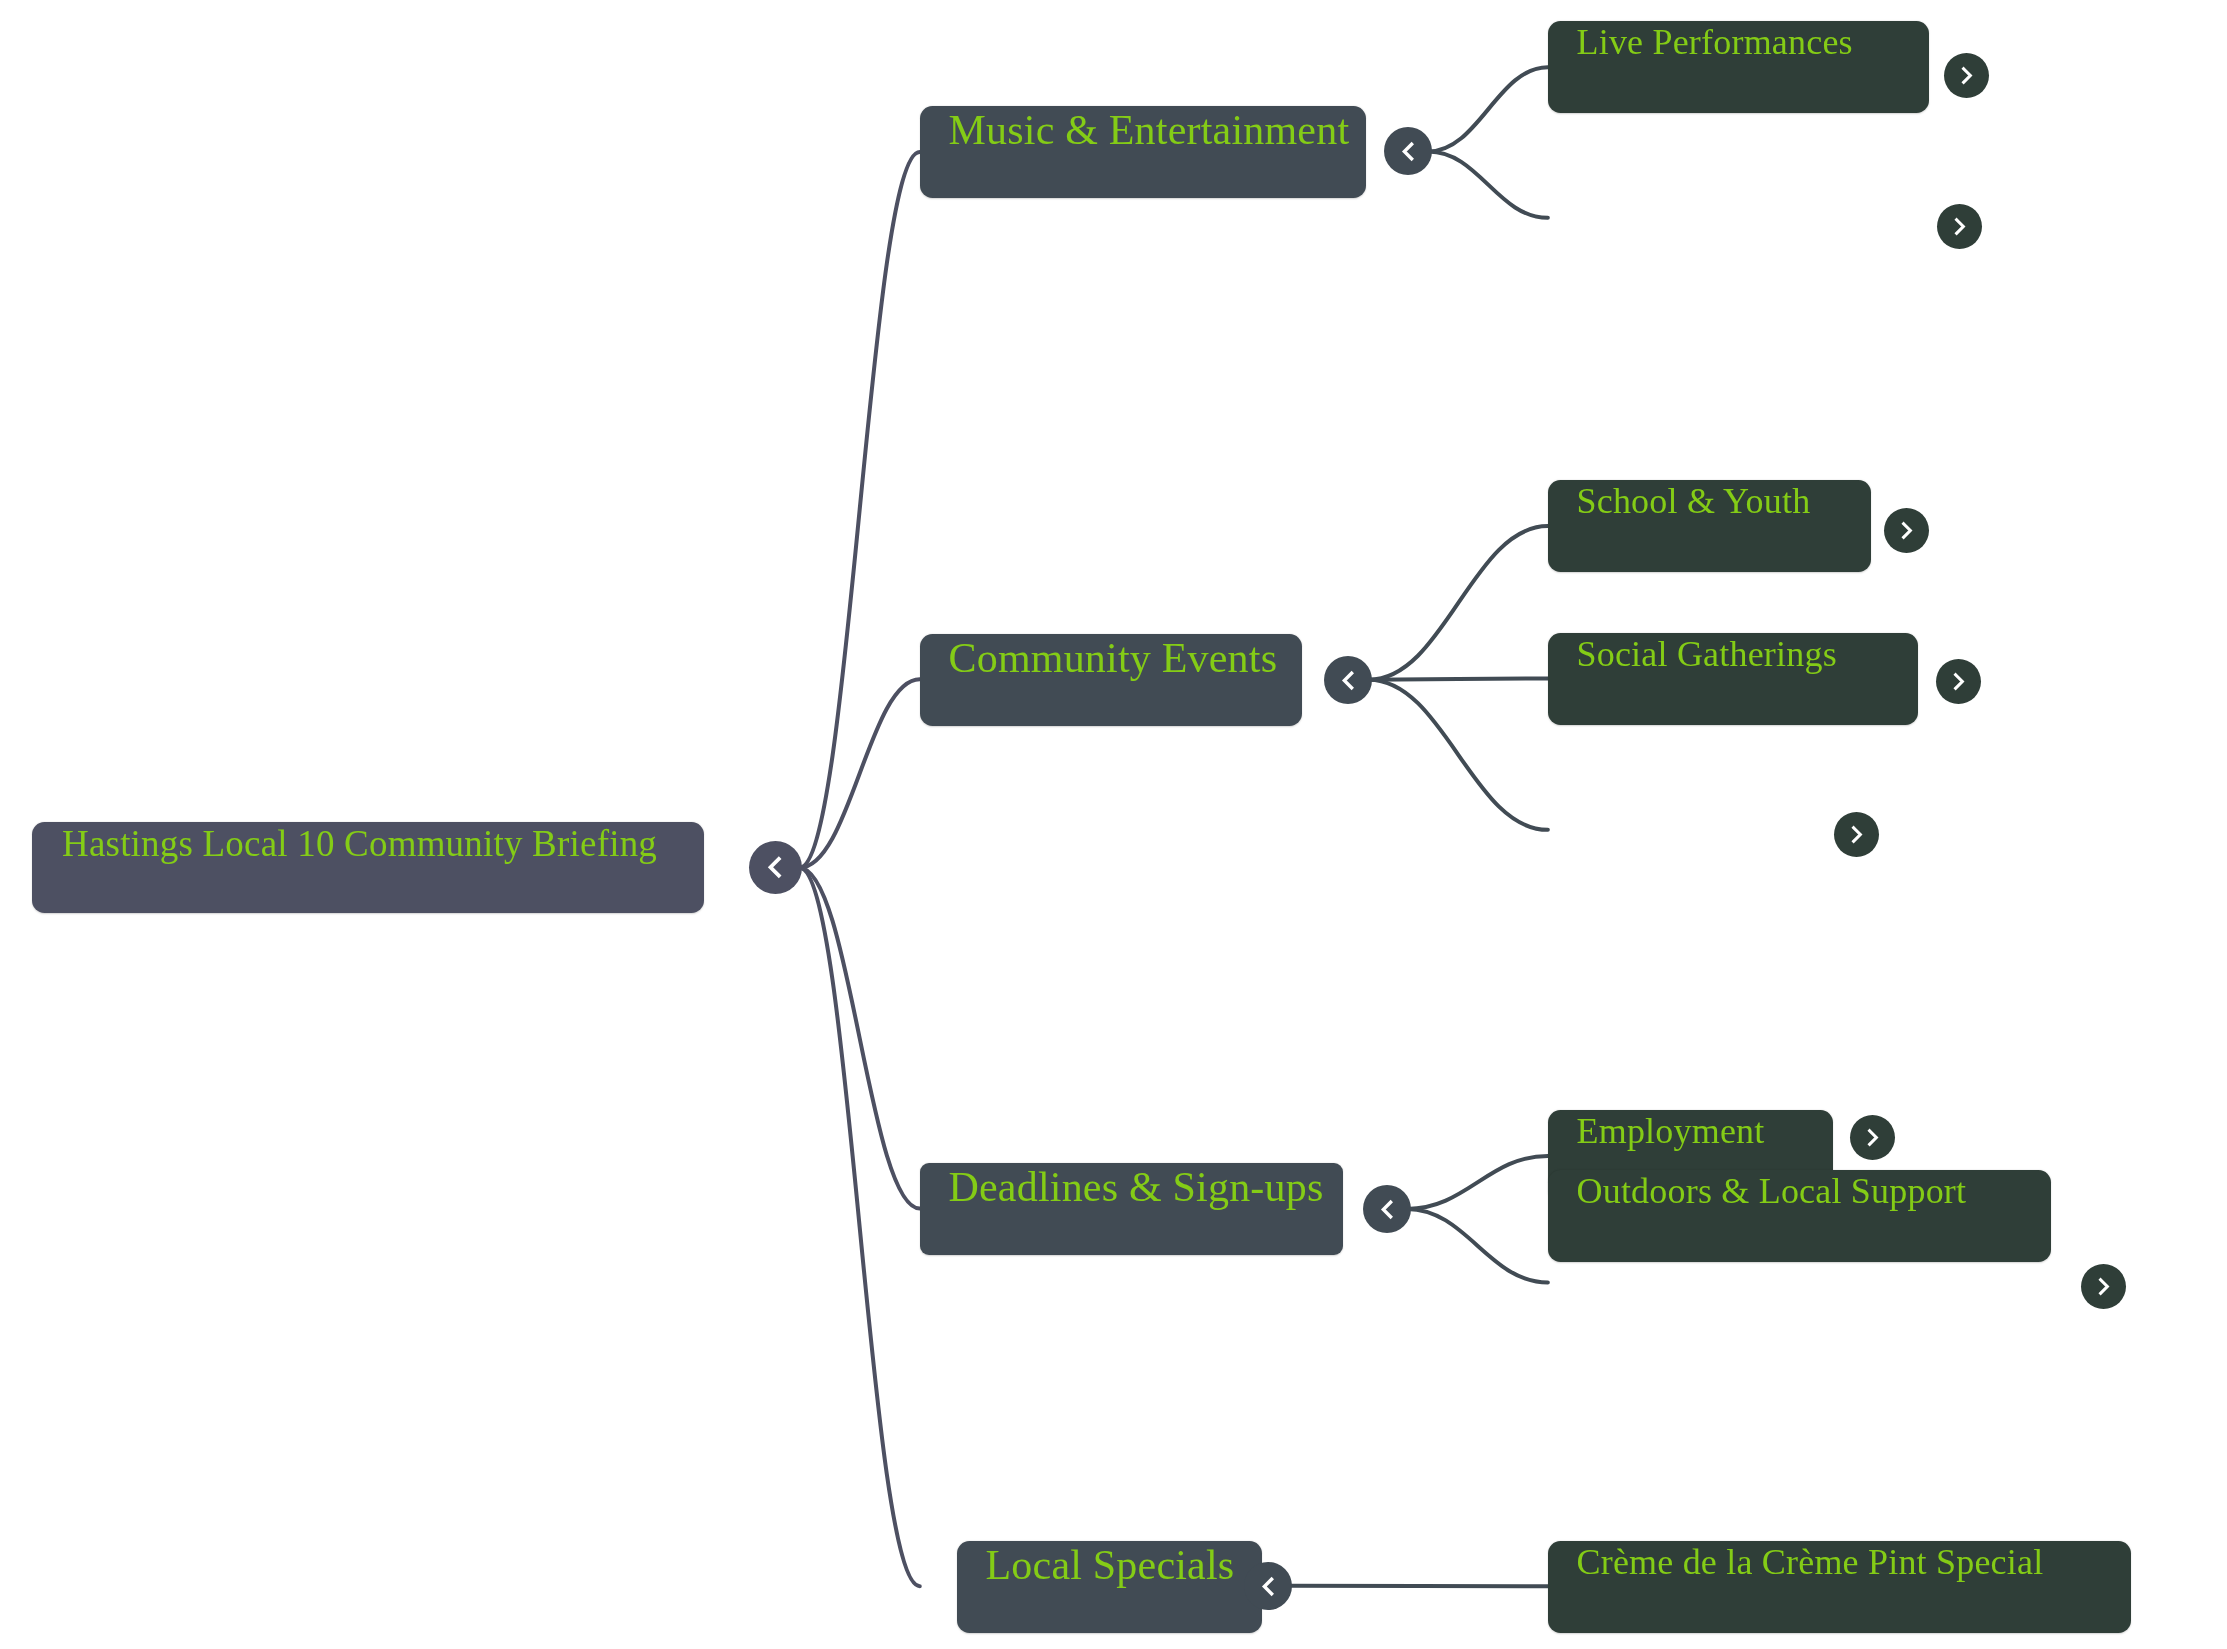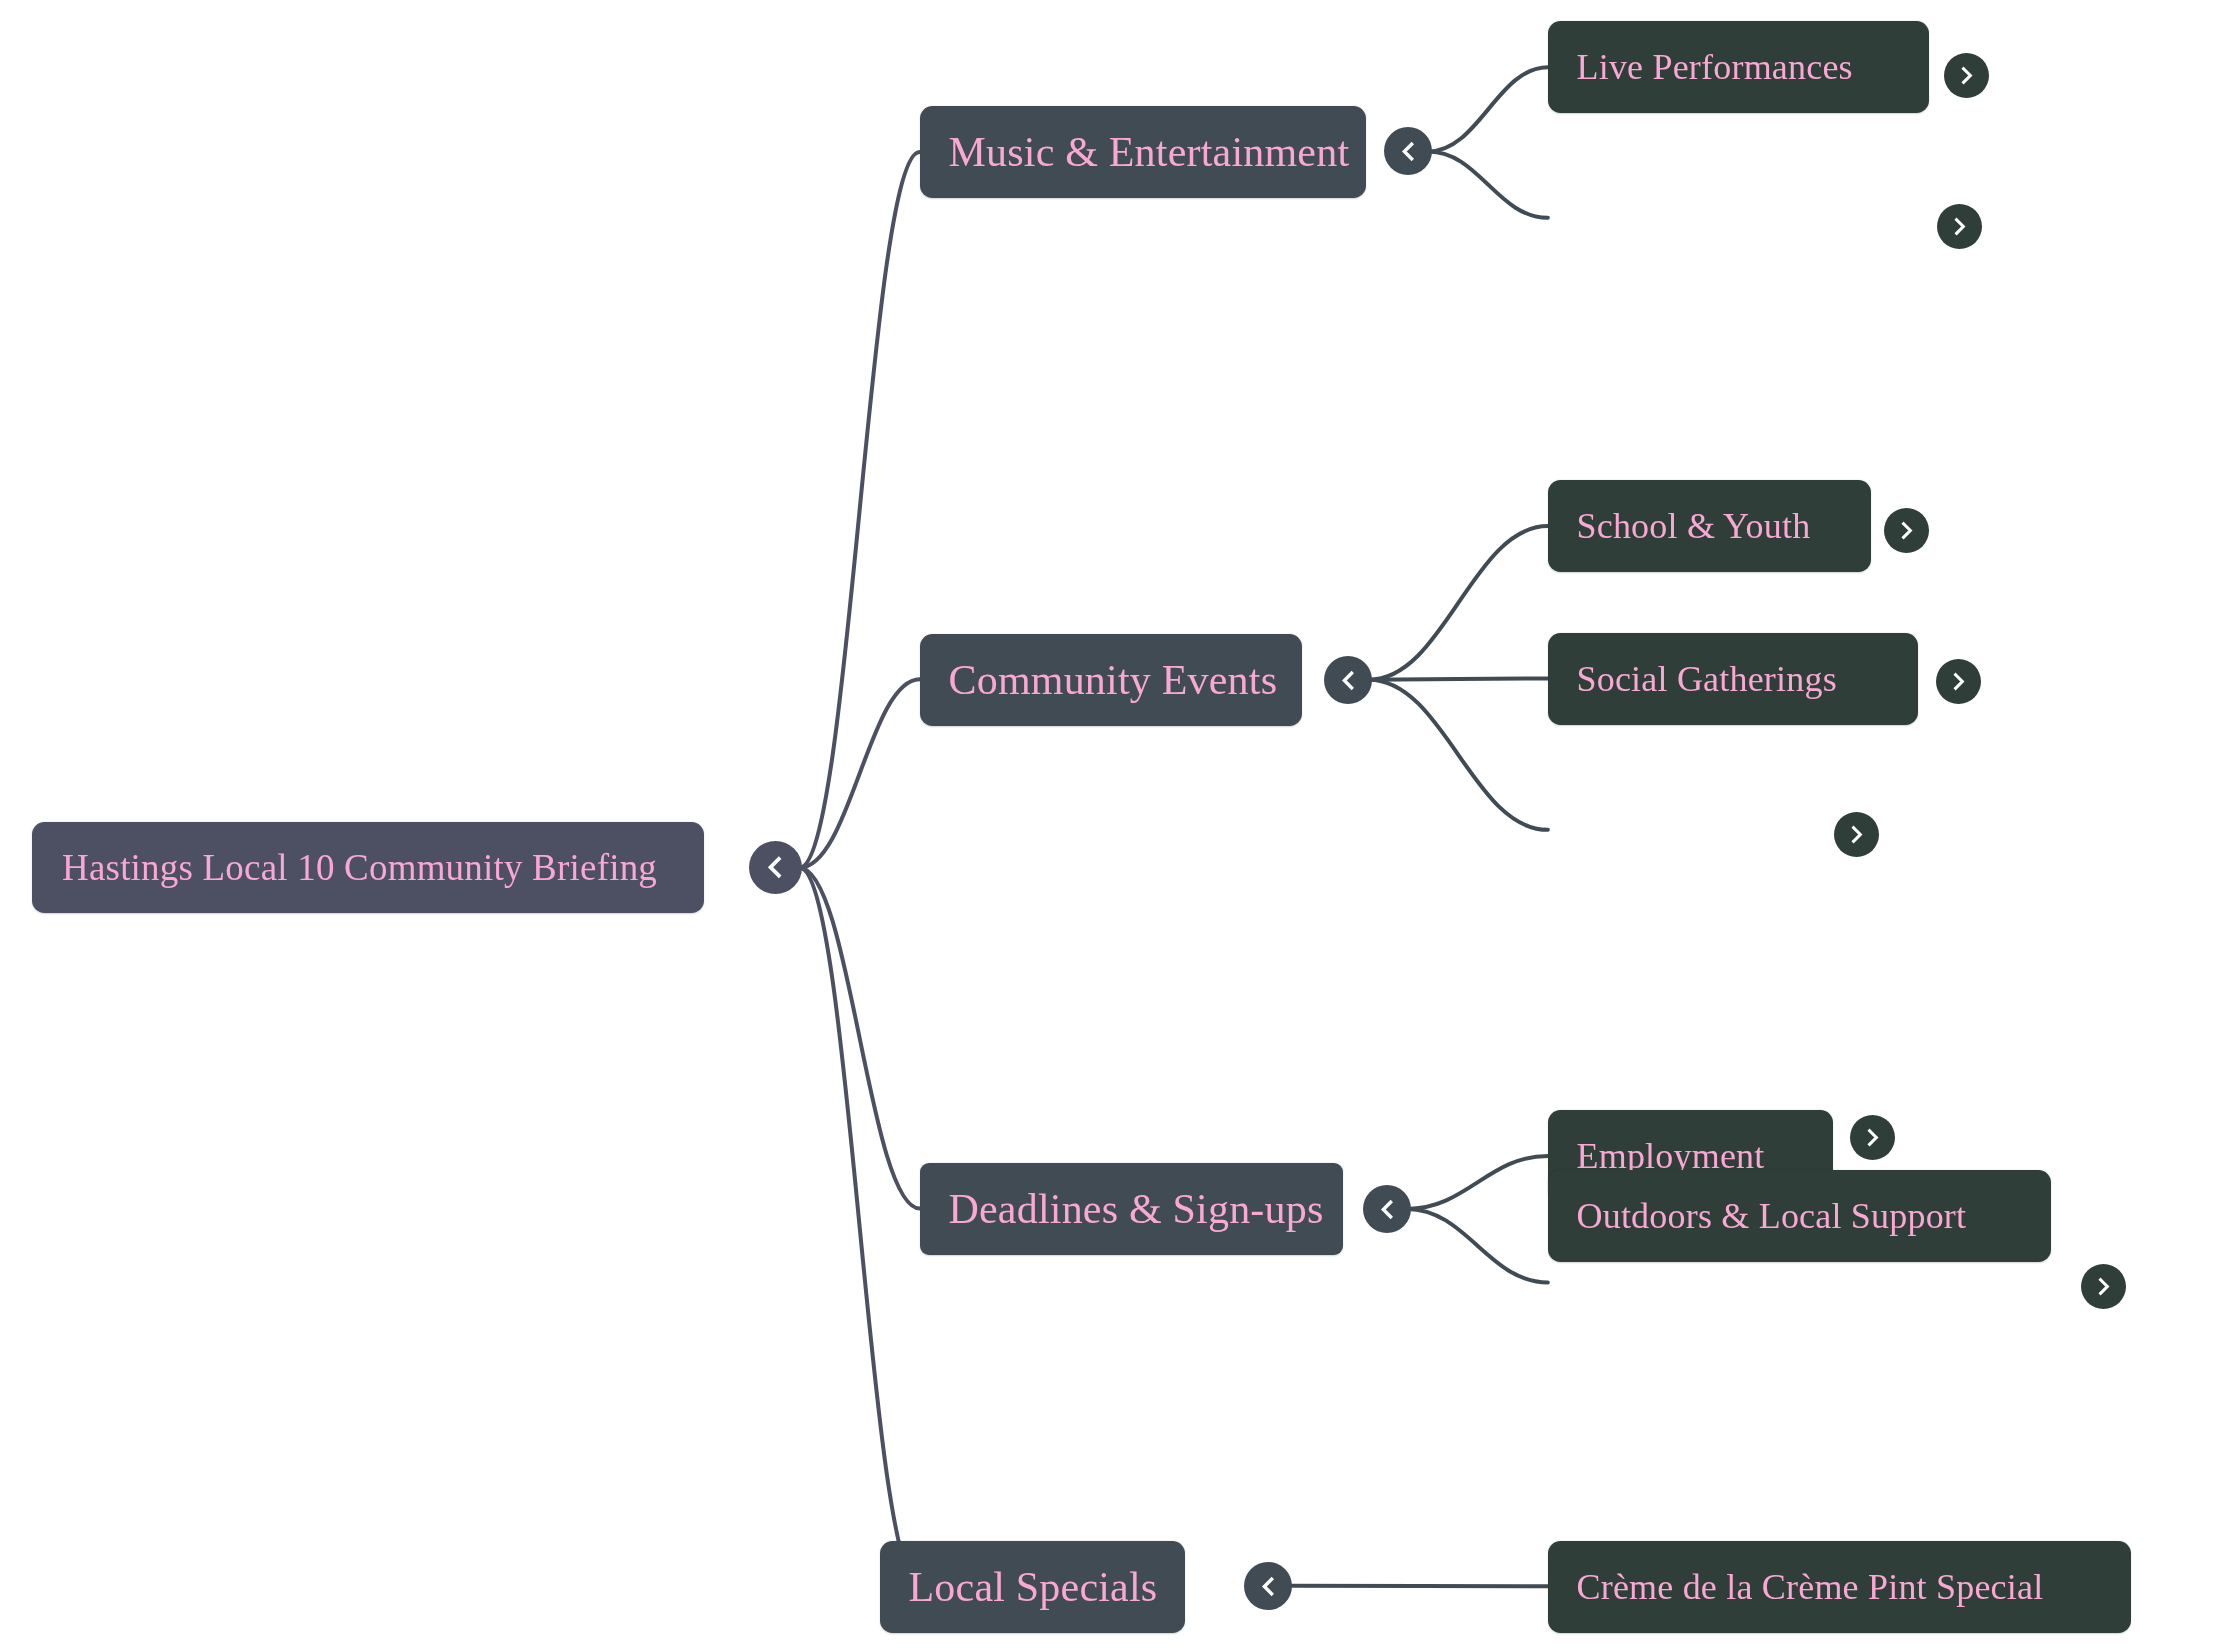--- a/index.html
+++ b/index.html
@@ -29,23 +29,23 @@
     top: 0;
     width: 2228px;
     height: 1649px;
     pointer-events: none;
   }
 
   .node {
     position: absolute;
     box-sizing: border-box;
     display: flex;
-    align-items: center;
+    align-items: flex-start;
     border-radius: 12.5px;
-    color: #f9a8d4;
+    color: #84cc16;
     white-space: nowrap;
     letter-spacing: 0.2px;
     box-shadow: 0 0.9px 1.8px rgba(0,0,0,0.18);
   }
 
   .node-label {
     display: block;
     width: 100%;
   }
 
@@ -178,21 +178,21 @@
       </svg>
     </div>
     <div class="node node-leaf" style="left: 1548px; top: 1170px; width: 503px; height: 92px;">
       <span class="node-label">Outdoors &amp; Local Support</span>
     </div>
     <div class="toggle toggle-leaf" style="left: 2081px; top: 1264px; width: 45px; height: 45px;">
       <svg width="23" height="23" viewBox="0 0 24 24">
         <path d="M9 5 L16 12 L9 19" fill="none" stroke="#ffffff" stroke-width="3.2" stroke-linecap="square" stroke-linejoin="miter"></path>
       </svg>
     </div>
-    <div class="node node-branch" style="left: 880px; top: 1541px; width: 305px; height: 92px;">
+    <div class="node node-branch" style="left: 957px; top: 1541px; width: 305px; height: 92px;">
       <span class="node-label">Local Specials</span>
     </div>
     <div class="toggle toggle-branch" style="left: 1244px; top: 1562px; width: 48px; height: 48px;">
       <svg width="25" height="25" viewBox="0 0 24 24">
         <path d="M15 5 L8 12 L15 19" fill="none" stroke="#ffffff" stroke-width="3.2" stroke-linecap="square" stroke-linejoin="miter"></path>
       </svg>
     </div>
     <div class="node node-leaf" style="left: 1548px; top: 1541px; width: 583px; height: 92px;">
       <span class="node-label">Crème de la Crème Pint Special</span>
     </div>

